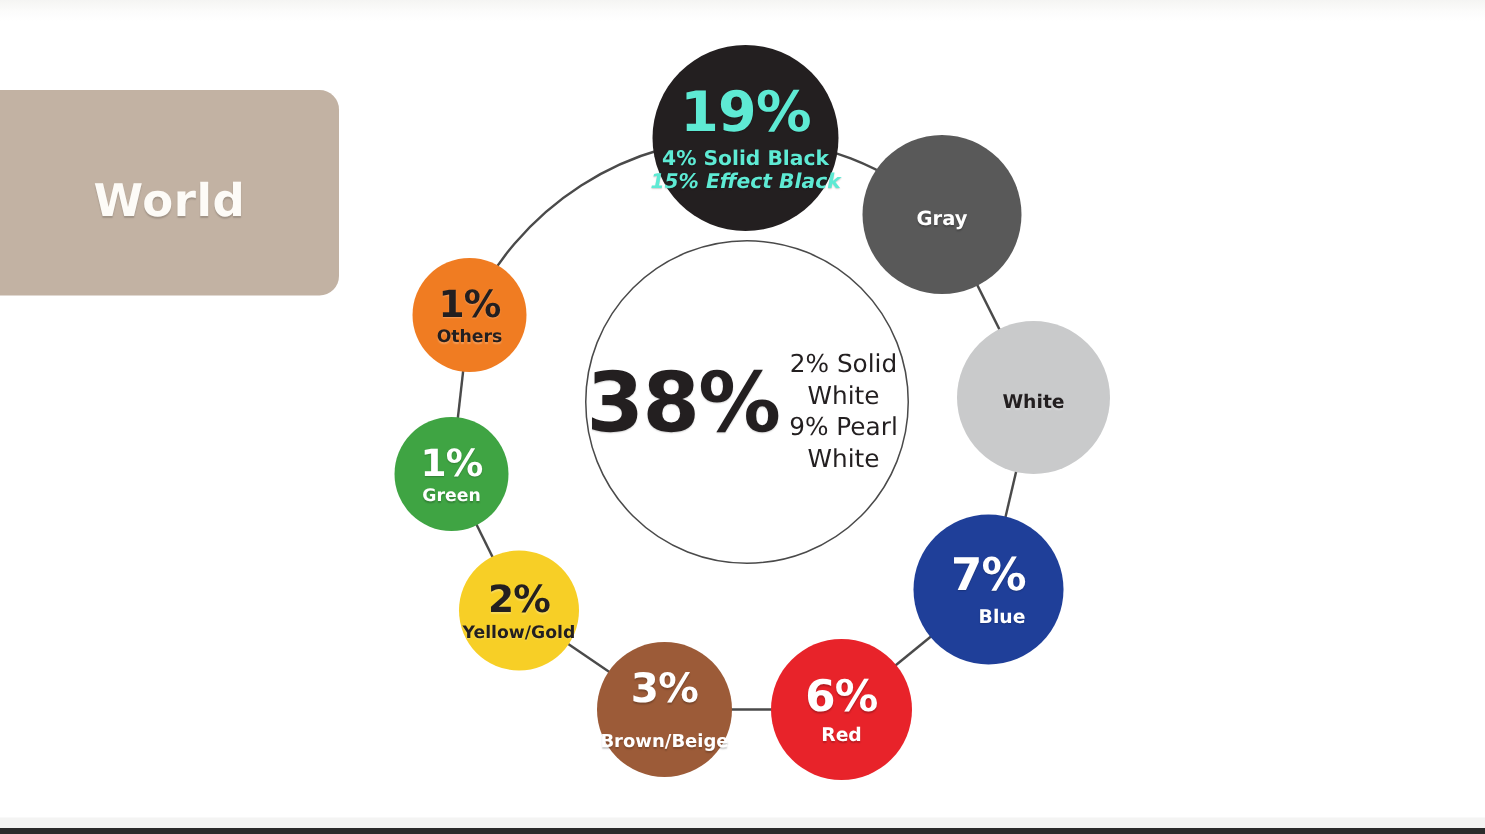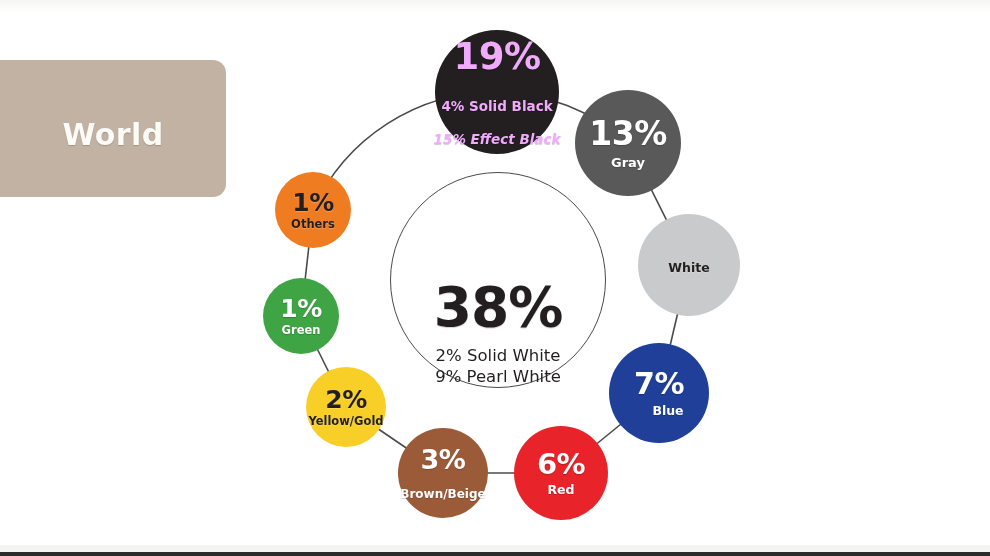--- a/index.html
+++ b/index.html
@@ -101,28 +101,28 @@
     font-style: italic;
   }
   .bubble.dark-text .pct,
   .bubble.dark-text .lbl,
   .bubble.dark-text .lbl2 { text-shadow: 0 1px 1px rgba(255,255,255,.25); }
 
   
   .hub {
     position: absolute;
     left: 390px;
-    top: 172px;
+    top: 160px;
     width: 216px;
     height: 216px;
     border: 1.6px solid #4a4a4a;
     border-radius: 50%;
     background: transparent;
     display: flex;
-    flex-direction: column;
+    flex-direction: row;
     align-items: center;
     justify-content: flex-end;
     text-align: center;
   }
   .hub .hub-pct {
     font-size: 55px;
     font-weight: bold;
     color: #231f20;
     letter-spacing: -1px;
     line-height: .95;
@@ -162,28 +162,27 @@
   </svg>
 
   <div class="hub">
     <div class="hub-pct">38%</div>
     <div class="hub-sub">
       <div>2% Solid White</div>
       <div>9% Pearl White</div>
     </div>
   </div>
 
-  <div class="bubble" style="left:435px; top:30px; width:124px; height:124px; background:#231F20; color:#f0abfc;gap:18px;">
+  <div class="bubble" style="left:435px; top:30px; width:124px; height:124px; background:#231F20; color:#5eead4;">
     <div class="pct" style="font-size:37px;">19%</div>
     <div class="lbl" style="font-size:13.5px; margin-top:7px;">4% Solid Black</div>
     <div class="lbl2" style="font-size:13.5px; margin-top:2px;">15% Effect Black</div>
   </div>
 
   <div class="bubble" style="left:575px; top:90px; width:106px; height:106px; background:#595959; color:#FFFFFF;">
-    <div class="pct" style="font-size:33px;">13%</div>
     <div class="lbl" style="font-size:13px; margin-top:6px;">Gray</div>
   </div>
 
   <div class="bubble dark-text" style="left:638px; top:214px; width:102px; height:102px; background:#C9CACB; color:#231F20;">
     <div class="lbl" style="font-size:12.5px; margin-top:6px;">White</div>
   </div>
 
   <div class="bubble" style="left:609px; top:343px; width:100px; height:100px; background:#1F3F99; color:#FFFFFF;">
     <div class="pct" style="font-size:30px;">7%</div>
     <div class="lbl" style="font-size:12.5px; margin-top:6px;margin-left:18px;">Blue</div>

